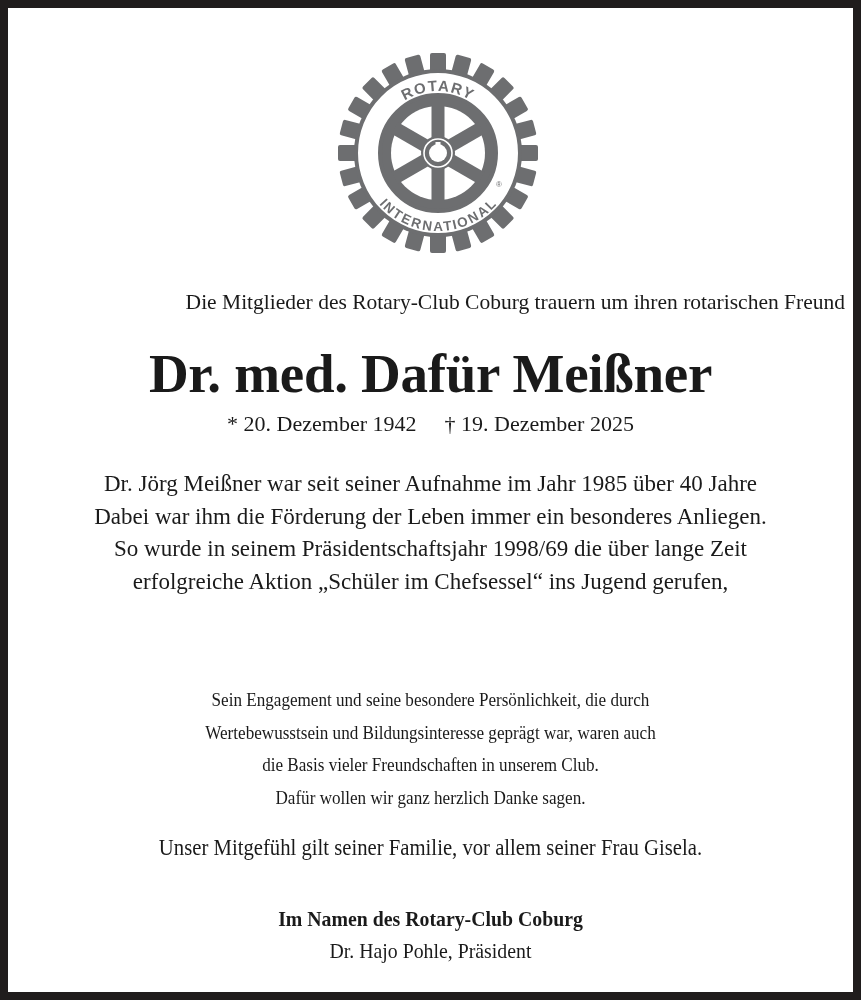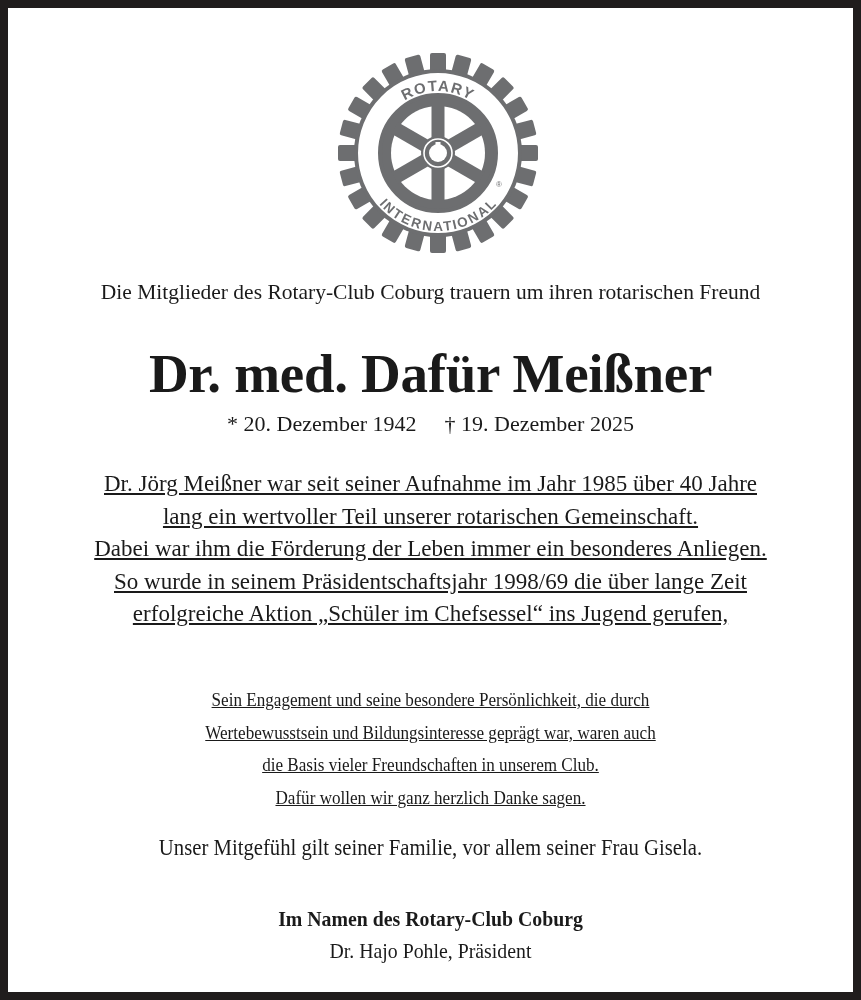--- a/index.html
+++ b/index.html
@@ -4,26 +4,26 @@
 <style>
   html, body { margin: 0; padding: 0; background: #ffffff; }
   body { width: 861px; height: 1000px; position: relative; overflow: hidden; }
   .frame {
     position: absolute; left: 0; top: 0; width: 861px; height: 1000px;
     box-sizing: border-box; border: 8px solid #201d1d; background: #ffffff;
   }
   .serif { font-family: "Liberation Serif", "DejaVu Serif", serif; color: #1a1a1a; }
   .logo { position: absolute; left: 330px; top: 45px; width: 200px; height: 200px; }
   .line { position: absolute; left: 8px; right: 8px; text-align: center; white-space: nowrap; }
-  .intro { top: 272px; font-size: 21.5px; }
+  .intro { top: 282px; font-size: 21.5px; text-align: right; }
   .name { top: 334px; font-size: 55px; font-weight: bold; letter-spacing: -0.3px; }
   .dates { top: 403px; font-size: 22px; }
   .dates span { display: inline-block; }
   .dates .born { margin-right: 28px; }
-  .para { position: absolute; left: 8px; right: 8px; text-align: center; text-decoration: underline; }
+  .para { position: absolute; left: 8px; right: 8px; text-align: center; }
   .p1 { top: 460px; font-size: 23px; line-height: 32.5px; }
   .p2 { top: 676px; font-size: 19px; line-height: 32.5px; }
   .p2 div, .p3, .sig-title, .sig-name { transform: scaleX(0.9); transform-origin: center; }
   .p3 { top: 827px; font-size: 23px; }
   .sig-title { top: 898px; font-size: 22px; font-weight: bold; }
   .sig-name { top: 930px; font-size: 22px; }
 </style>
 </head>
 <body>
 
@@ -95,21 +95,20 @@
   <div class="line intro serif">Die Mitglieder des Rotary-Club Coburg trauern um ihren rotarischen Freund</div>
 
   <div class="line name serif">Dr. med. Dafür Meißner</div>
 
   <div class="line dates serif">
     <span class="born">* 20. Dezember 1942</span><span class="died">† 19. Dezember 2025</span>
   </div>
 
   <div class="para p1 serif">
     <div>Dr. Jörg Meißner war seit seiner Aufnahme im Jahr 1985 über 40 Jahre</div>
-    <div>lang ein wertvoller Teil unserer rotarischen Gemeinschaft.</div>
     <div>Dabei war ihm die Förderung der Leben immer ein besonderes Anliegen.</div>
     <div>So wurde in seinem Präsidentschaftsjahr 1998/69 die über lange Zeit</div>
     <div>erfolgreiche Aktion „Schüler im Chefsessel“ ins Jugend gerufen,</div>
   </div>
 
   <div class="para p2 serif">
     <div>Sein Engagement und seine besondere Persönlichkeit, die durch</div>
     <div>Wertebewusstsein und Bildungsinteresse geprägt war, waren auch</div>
     <div>die Basis vieler Freundschaften in unserem Club.</div>
     <div>Dafür wollen wir ganz herzlich Danke sagen.</div>

